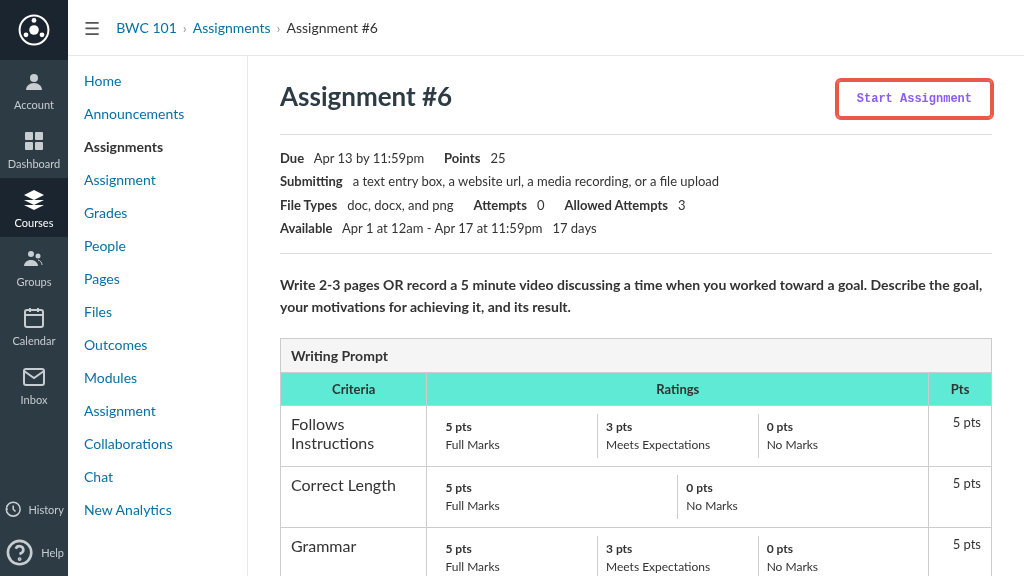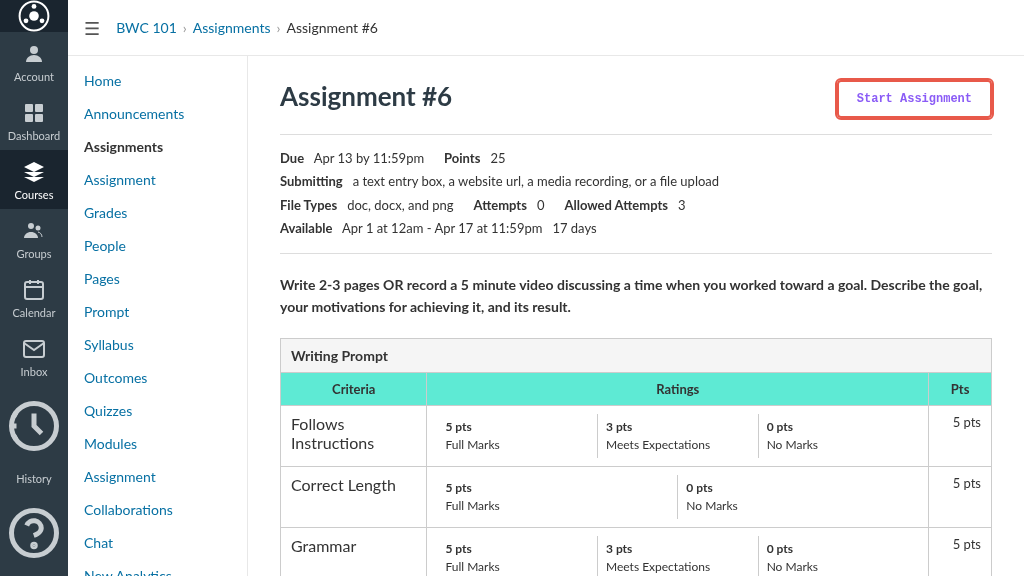--- a/index.html
+++ b/index.html
@@ -43,27 +43,27 @@
       margin-top: auto;
       width: 100%;
       display: flex;
       flex-direction: column;
       align-items: center;
     }
     .sidebar-item-bottom {
       width: 68px;
       padding: 10px 4px 8px;
       display: flex;
-      flex-direction: column;
+      flex-direction: row;
       align-items: center;
       cursor: pointer;
       color: #c7cdd1;
       font-size: 11px;
       text-align: center;
-      gap: 16px;
+      gap: 6px;
     }
 
     
     .main {
       flex: 1;
       display: flex;
       flex-direction: column;
       overflow: hidden;
     }
 
@@ -309,24 +309,22 @@
   <div class="content-area">
 
     <nav class="course-nav">
       <a class="nav-item">Home</a>
       <a class="nav-item">Announcements</a>
       <a class="nav-item active">Assignments</a>
       <a class="nav-item">Assignment</a>
       <a class="nav-item">Grades</a>
       <a class="nav-item">People</a>
       <a class="nav-item">Pages</a>
-      <a class="nav-item">Prompt</a>
-      <a class="nav-item">Syllabus</a>
+      <a class="nav-item">Files</a>
       <a class="nav-item">Outcomes</a>
-      <a class="nav-item">Quizzes</a>
       <a class="nav-item">Modules</a>
       <a class="nav-item">Assignment</a>
       <a class="nav-item">Collaborations</a>
       <a class="nav-item">Chat</a>
       <a class="nav-item">New Analytics</a>
     </nav>
 
     <div class="page-content">
       <div class="assignment-header">
         <h1 class="assignment-title">Assignment #6</h1>

